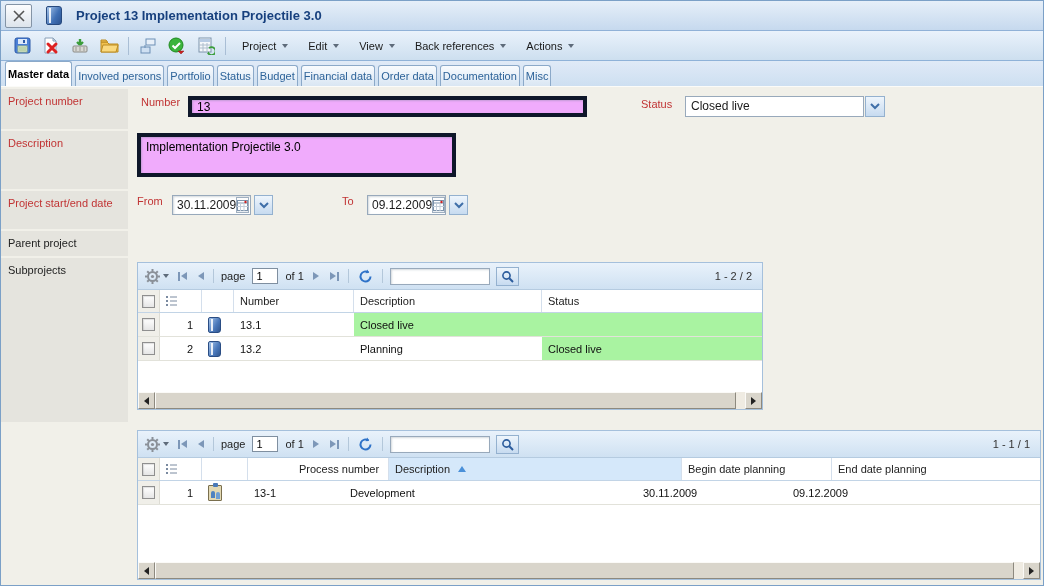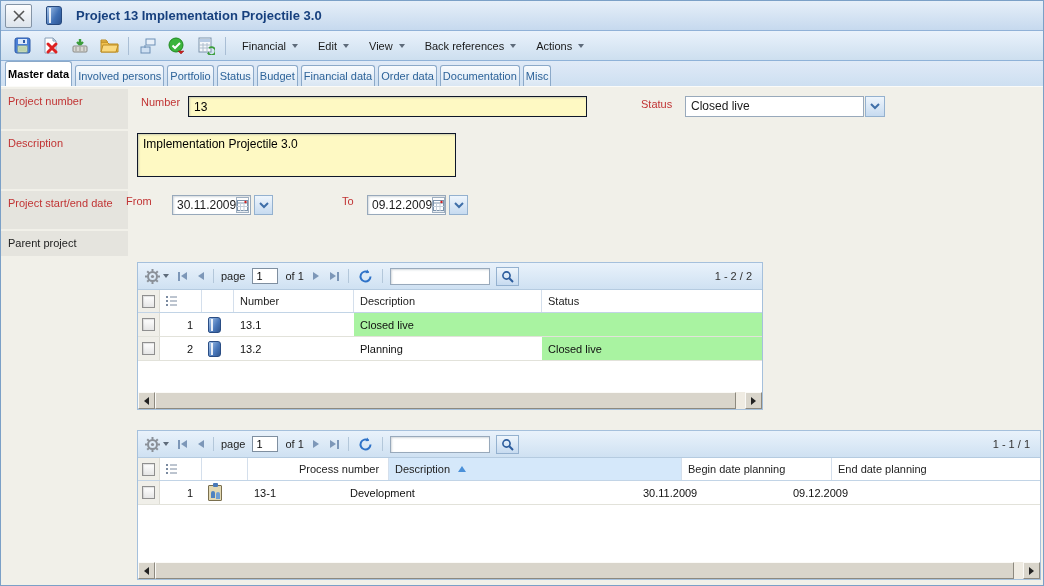--- a/index.html
+++ b/index.html
@@ -24,21 +24,21 @@
   .tabbar { height:26px; background:linear-gradient(#e0eaf7,#cddff1); display:flex; align-items:flex-end; padding-left:4px; border-bottom:1px solid #fbfbf8; }
   .tab { height:21px; display:flex; align-items:center; padding:0 2px; margin-right:3px; background:linear-gradient(#f8fbfe,#d9e6f3); border:1px solid #8ba9c9; border-bottom:none; border-radius:3px 3px 0 0; color:#2d6399; cursor:pointer; white-space:nowrap; }
   .tab.active { height:25px; background:#fff; color:#000; font-weight:bold; position:relative; z-index:2; }
 
   
   .content { position:relative; height:500px; background:#f1f0e9; }
   .lblblock { position:absolute; left:0; width:127px; background:#e5e4de; padding:6px 4px 0 7px; color:#222; }
   .lblblock .req { color:#c13434; }
 
   .fieldlabel { position:absolute; color:#c13434; }
-  .sunken { border:1px solid #0f172a; box-shadow:inset 1px 1px 2px rgba(110,125,140,.35); background:#fef9c3; }
+  .sunken { border:4px solid #0f172a; box-shadow:inset 1px 1px 2px rgba(110,125,140,.35); background:#f0abfc; }
   .textinput { position:absolute; height:21px; font-family:"Liberation Sans",sans-serif; font-size:12px; padding:0 5px; color:#000; }
   .textarea { position:absolute; font-family:"Liberation Sans",sans-serif; font-size:12px; padding:3px 5px; color:#000; resize:none; overflow:hidden; }
 
   .combo { position:absolute; display:flex; height:21px; }
   .combo-text { width:179px; height:21px; line-height:19px; padding-left:5px; font-size:12px; border:1px solid #98a9bb; background:#fff; cursor:pointer; }
   .drop-btn { width:20px; height:21px; margin-left:1px; background:linear-gradient(#eef5fc,#c7dbf0); border:1px solid #94b1cf; display:flex; align-items:center; justify-content:center; cursor:pointer; }
 
   .datefield { position:absolute; display:flex; align-items:center; width:79px; height:20px; border:1px solid #98a9bb; box-shadow:inset 1px 1px 2px rgba(110,125,140,.3); background:#fff; }
   .date-text { flex:1; padding-left:4px; font-size:12px; }
   .cal-btn { width:17px; height:16px; margin-right:1px; background:linear-gradient(#fdfdfd,#e8edf2); border:1px solid #9fafc0; display:flex; align-items:center; justify-content:center; cursor:pointer; }
@@ -159,21 +159,21 @@
         <line x1="2" y1="8" x2="14" y2="8" stroke="#aebecd"></line>
         <line x1="2" y1="11" x2="14" y2="11" stroke="#aebecd"></line>
         <line x1="6" y1="6" x2="6" y2="15" stroke="#aebecd"></line>
         <line x1="10" y1="6" x2="10" y2="15" stroke="#aebecd"></line>
         <path d="M12 11 a4 4 0 1 1 -1 5" stroke="#3a9d3a" stroke-width="1.8" fill="none"></path>
         <path d="M10.2 16.8 l1.2 -2.2 l1.4 2 z" fill="#3a9d3a"></path>
       </svg>
     </span>
     <span class="tbsep"></span>
     <span class="menu">
-        <span>Financial</span>
+        <span>Project</span>
         <span class="caret"></span>
       </span>
     <span class="menu">
         <span>Edit</span>
         <span class="caret"></span>
       </span>
     <span class="menu">
         <span>View</span>
         <span class="caret"></span>
       </span>
@@ -198,36 +198,37 @@
     <span class="tab">Documentation</span>
     <span class="tab">Misc</span>
   </div>
 
   <div class="content">
 
     <div class="lblblock" style="top:2px;height:40px;"><span class="req">Project number</span></div>
     <div class="lblblock" style="top:44px;height:58px;"><span class="req">Description</span></div>
     <div class="lblblock" style="top:144px;height:25px;"><span>Parent project</span></div>
     <div class="lblblock" style="top:104px;height:38px;"><span class="req">Project start/end date</span></div>
+    <div class="lblblock" style="top:171px;height:164px;"><span>Subprojects</span></div>
 
     <span class="fieldlabel" style="left:140px;top:9px;">Number</span>
     <input class="textinput sunken" style="left: 187px; top: 9px; width: 399px;" value="13">
     <span class="fieldlabel" style="left:640px;top:11px;">Status</span>
     <div class="combo" style="left:684px;top:9px;">
       <span class="combo-text">Closed live</span>
       <span class="drop-btn">
         <svg width="10" height="7" viewBox="0 0 10 7">
             <path d="M1 1 l4 4 l4 -4" stroke="#3f6fa8" stroke-width="2" fill="none"></path>
           </svg>
       </span>
     </div>
 
     <textarea class="textarea sunken" style="left: 136px; top: 46px; width: 319px; height: 44px;">Implementation Projectile 3.0</textarea>
 
-    <span class="fieldlabel" style="left:125px;top:108px;">From</span>
+    <span class="fieldlabel" style="left:136px;top:108px;">From</span>
     <div class="datefield" style="left:171px;top:108px;">
       <span class="date-text">30.11.2009</span>
       <span class="cal-btn">
         <svg width="11" height="11" viewBox="0 0 11 11">
           <rect x="0.5" y="0.5" width="10" height="10" fill="#fff" stroke="#7d93ab"></rect>
           <line x1="0" y1="3" x2="11" y2="3" stroke="#7d93ab"></line>
           <line x1="3.5" y1="3" x2="3.5" y2="11" stroke="#c3ced9"></line>
           <line x1="7" y1="3" x2="7" y2="11" stroke="#c3ced9"></line>
           <line x1="0" y1="6.5" x2="11" y2="6.5" stroke="#c3ced9"></line>
           <circle cx="8.5" cy="2" r="1.2" fill="#c22"></circle>

